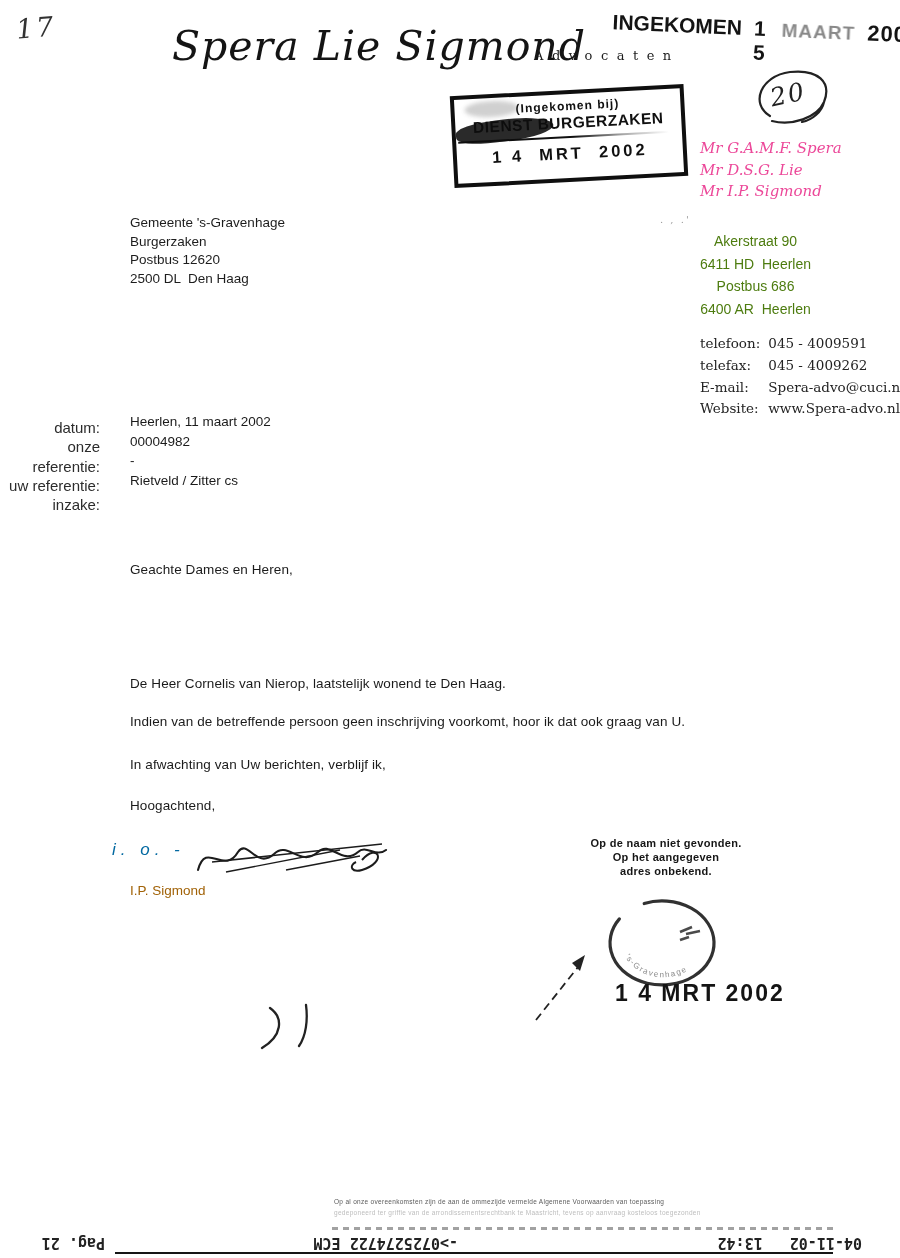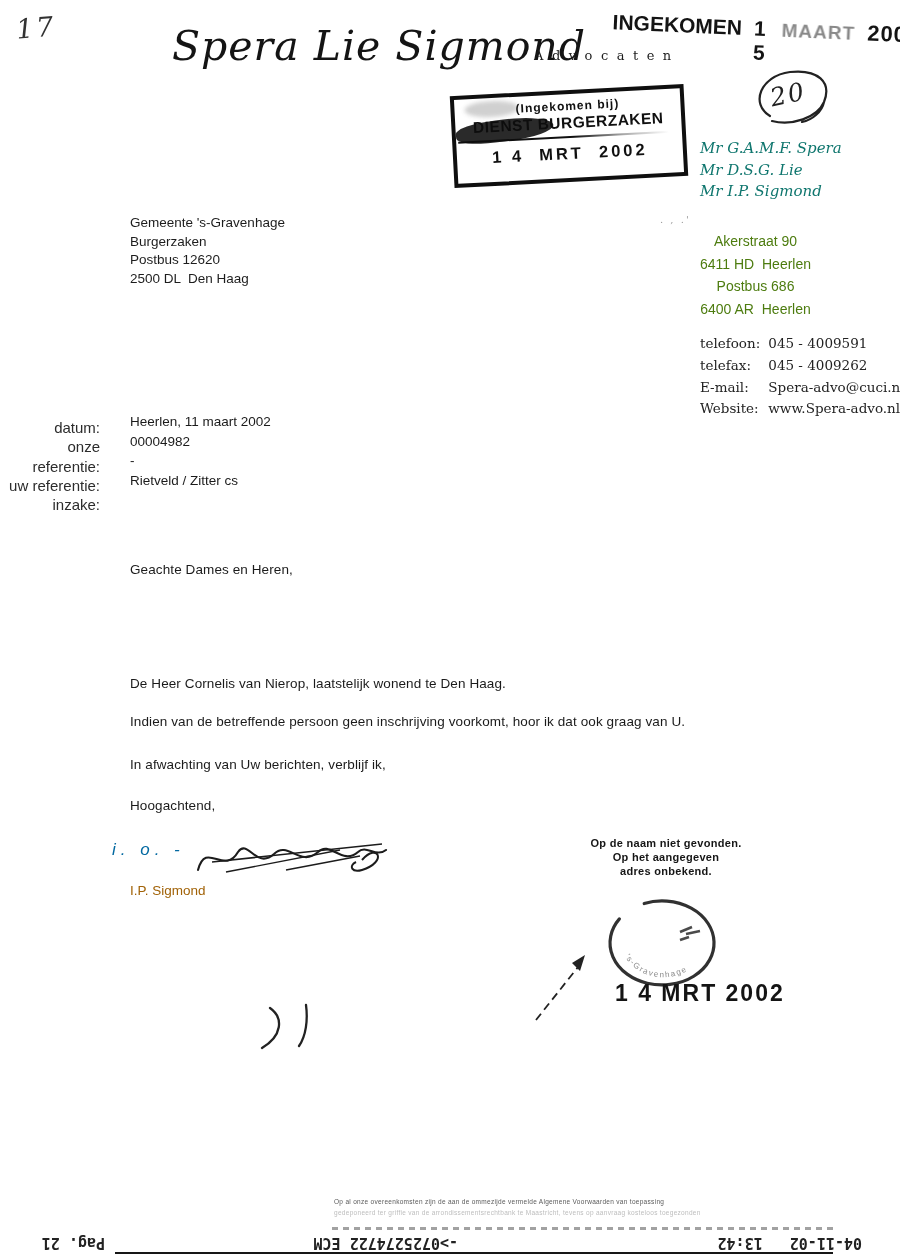--- a/index.html
+++ b/index.html
@@ -43,21 +43,21 @@
   .dstamp .div { height:2px; margin:4px 2px 0 2px;
     background:linear-gradient(90deg,#101010 0 52%, rgba(16,16,16,.35) 75%, transparent 95%); }
   .dstamp .dt { font-size:16.5px; font-weight:bold; letter-spacing:3px; margin-top:6px; }
   .dstamp .blob { position:absolute; left:0px; top:22px; width:98px; height:22px;
     background:#0d0d0d; opacity:.88; border-radius:48% 60% 55% 45%; transform:rotate(-4deg); }
   .dstamp .smudge { position:absolute; left:10px; top:3px; width:54px; height:16px;
     background:rgba(40,40,40,.22); filter:blur(2px); border-radius:50%; }
 
   
   .names { left:700px; top:138px; font-family:"DejaVu Serif", serif; font-style:italic;
-    font-size:15px; color:#0f766e; line-height:21.5px; }
+    font-size:15px; color:#ec4899; line-height:21.5px; }
   .saddr { left:700px; top:230px; font-family:Liberation Sans, sans-serif; font-size:14px;
     color:#4d7c0f; line-height:22.5px;text-align:center; }
   .contact { left:700px; top:333px; font-family:"DejaVu Serif", serif; font-size:13.5px;
     color:#232323; line-height:21.8px; }
   .contact .lbl { display:inline-block; width:64px; }
 
   
   .recipient { left:130px; top:214px; font-size:13.5px; line-height:18.5px; color:#1d1d1d; }
 
   .artifact-dots { left:660px; top:214px; font-size:10px; color:#555; opacity:.6;

